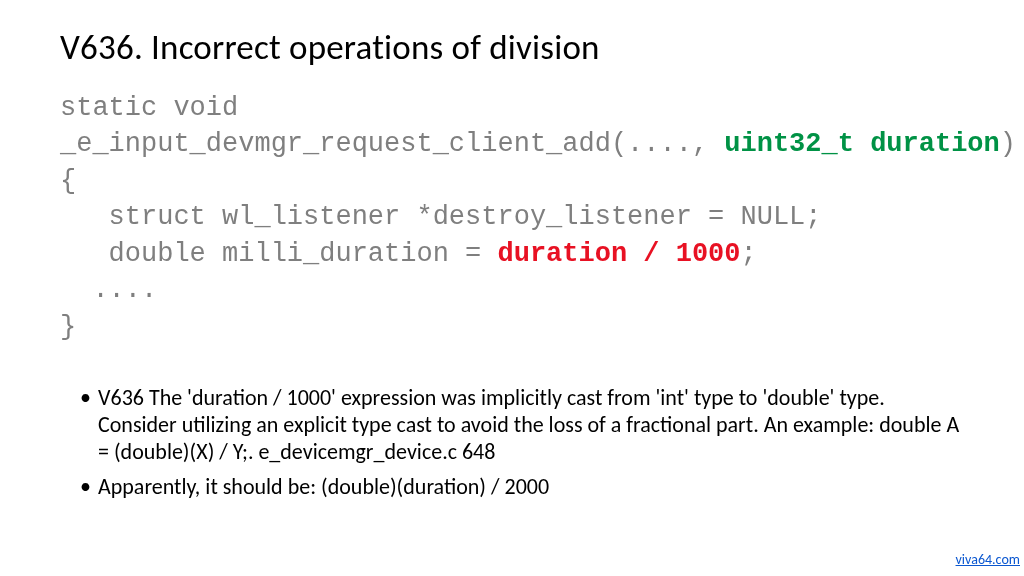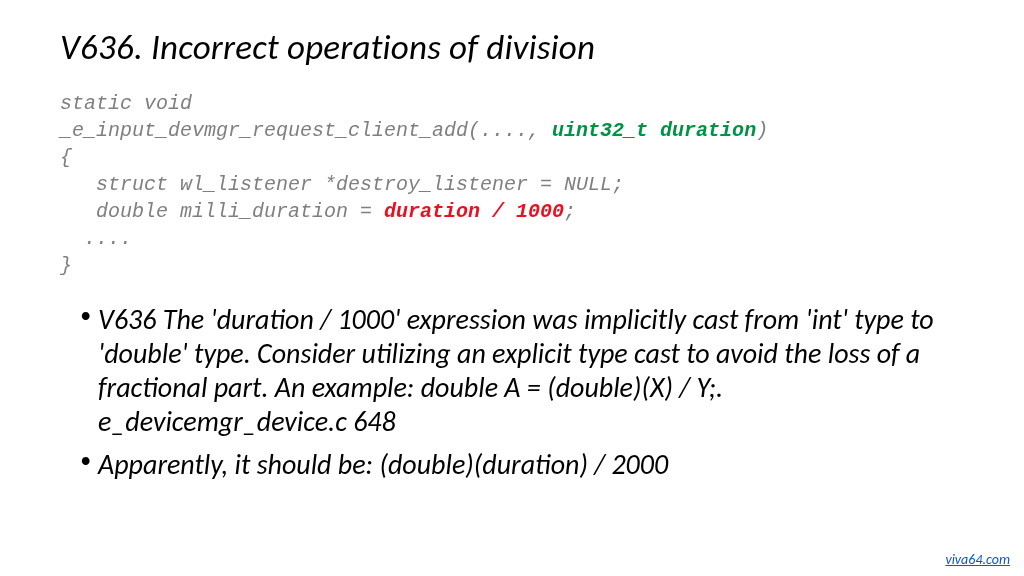--- a/index.html
+++ b/index.html
@@ -1,25 +1,25 @@
 <!DOCTYPE html>
 <html><head>
 <meta charset="utf-8">
 <style>
   * { margin: 0; padding: 0; box-sizing: border-box; }
   html, body { width: 1024px; height: 576px; overflow: hidden; background: #fff; font-family: Calibri, "Segoe UI", Arial, sans-serif; color: #000; }
-  .slide { width: 1024px; height: 576px; position: relative; padding: 26px 60px 12px 60px; font-style: italic; }
+  .slide { width: 1024px; height: 576px; position: relative; padding: 26px 60px 12px 60px; }
   .title { font-size: 35px; font-weight: 400; letter-spacing: 0.2px; margin-bottom: 22px; }
-  .code { font-family: "Courier New", Courier, monospace; font-size: 20px; line-height: 1.35; color: #7f7f7f; white-space: pre; margin-bottom: 24px; }
+  .code { font-family: "Courier New", Courier, monospace; font-size: 27px; line-height: 1.35; color: #7f7f7f; white-space: pre; margin-bottom: 40px; }
   .code .green { color: #009245; font-weight: bold; }
   .code .red { color: #e81123; font-weight: bold; }
   .bullets { list-style: none; padding-left: 20px; }
-  .bullets li { position: relative; font-size: 28px; line-height: 1.22; margin-bottom: 8px; padding-left: 18px; }
+  .bullets li { position: relative; font-size: 22px; line-height: 1.22; margin-bottom: 8px; padding-left: 18px; }
   .bullets li::before { content: "•"; position: absolute; left: 0; top: 0; font-size: 22px; }
-  .footer-link { position: absolute; right: 14px; bottom: 8px; font-size: 14px; color: #0b57d0; text-decoration: underline; cursor: pointer; }
+  .footer-link { position: absolute; right: 4px; bottom: 8px; font-size: 14px; color: #0b57d0; text-decoration: underline; cursor: pointer; }
 </style>
 </head>
 <body>
 
 <div class="slide">
 
   <h1 class="title">V636. Incorrect operations of division</h1>
 
   <div class="code"><span>static void</span>
 <span>_e_input_devmgr_request_client_add(...., </span><span class="green">uint32_t duration</span><span>)</span>

